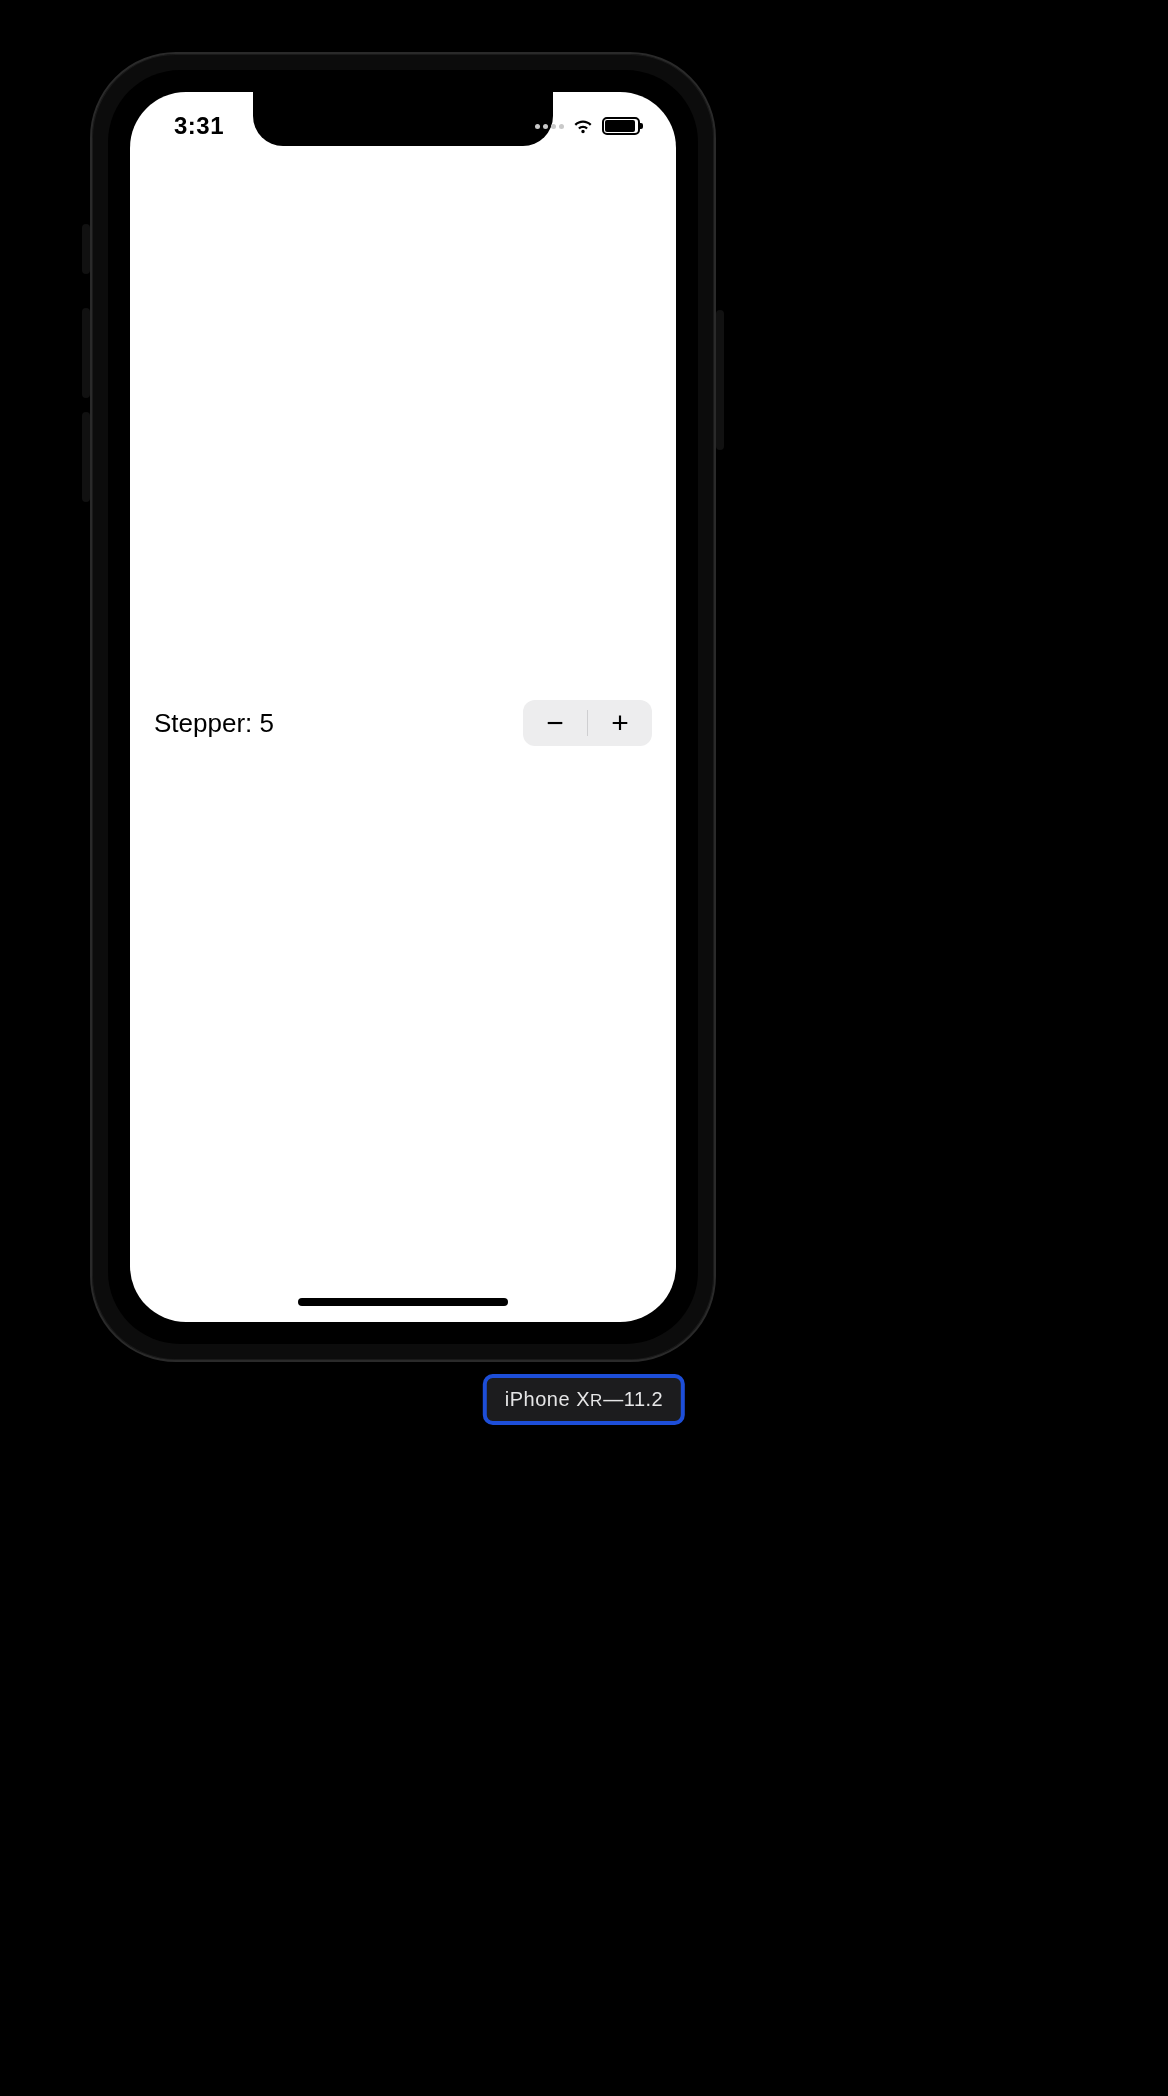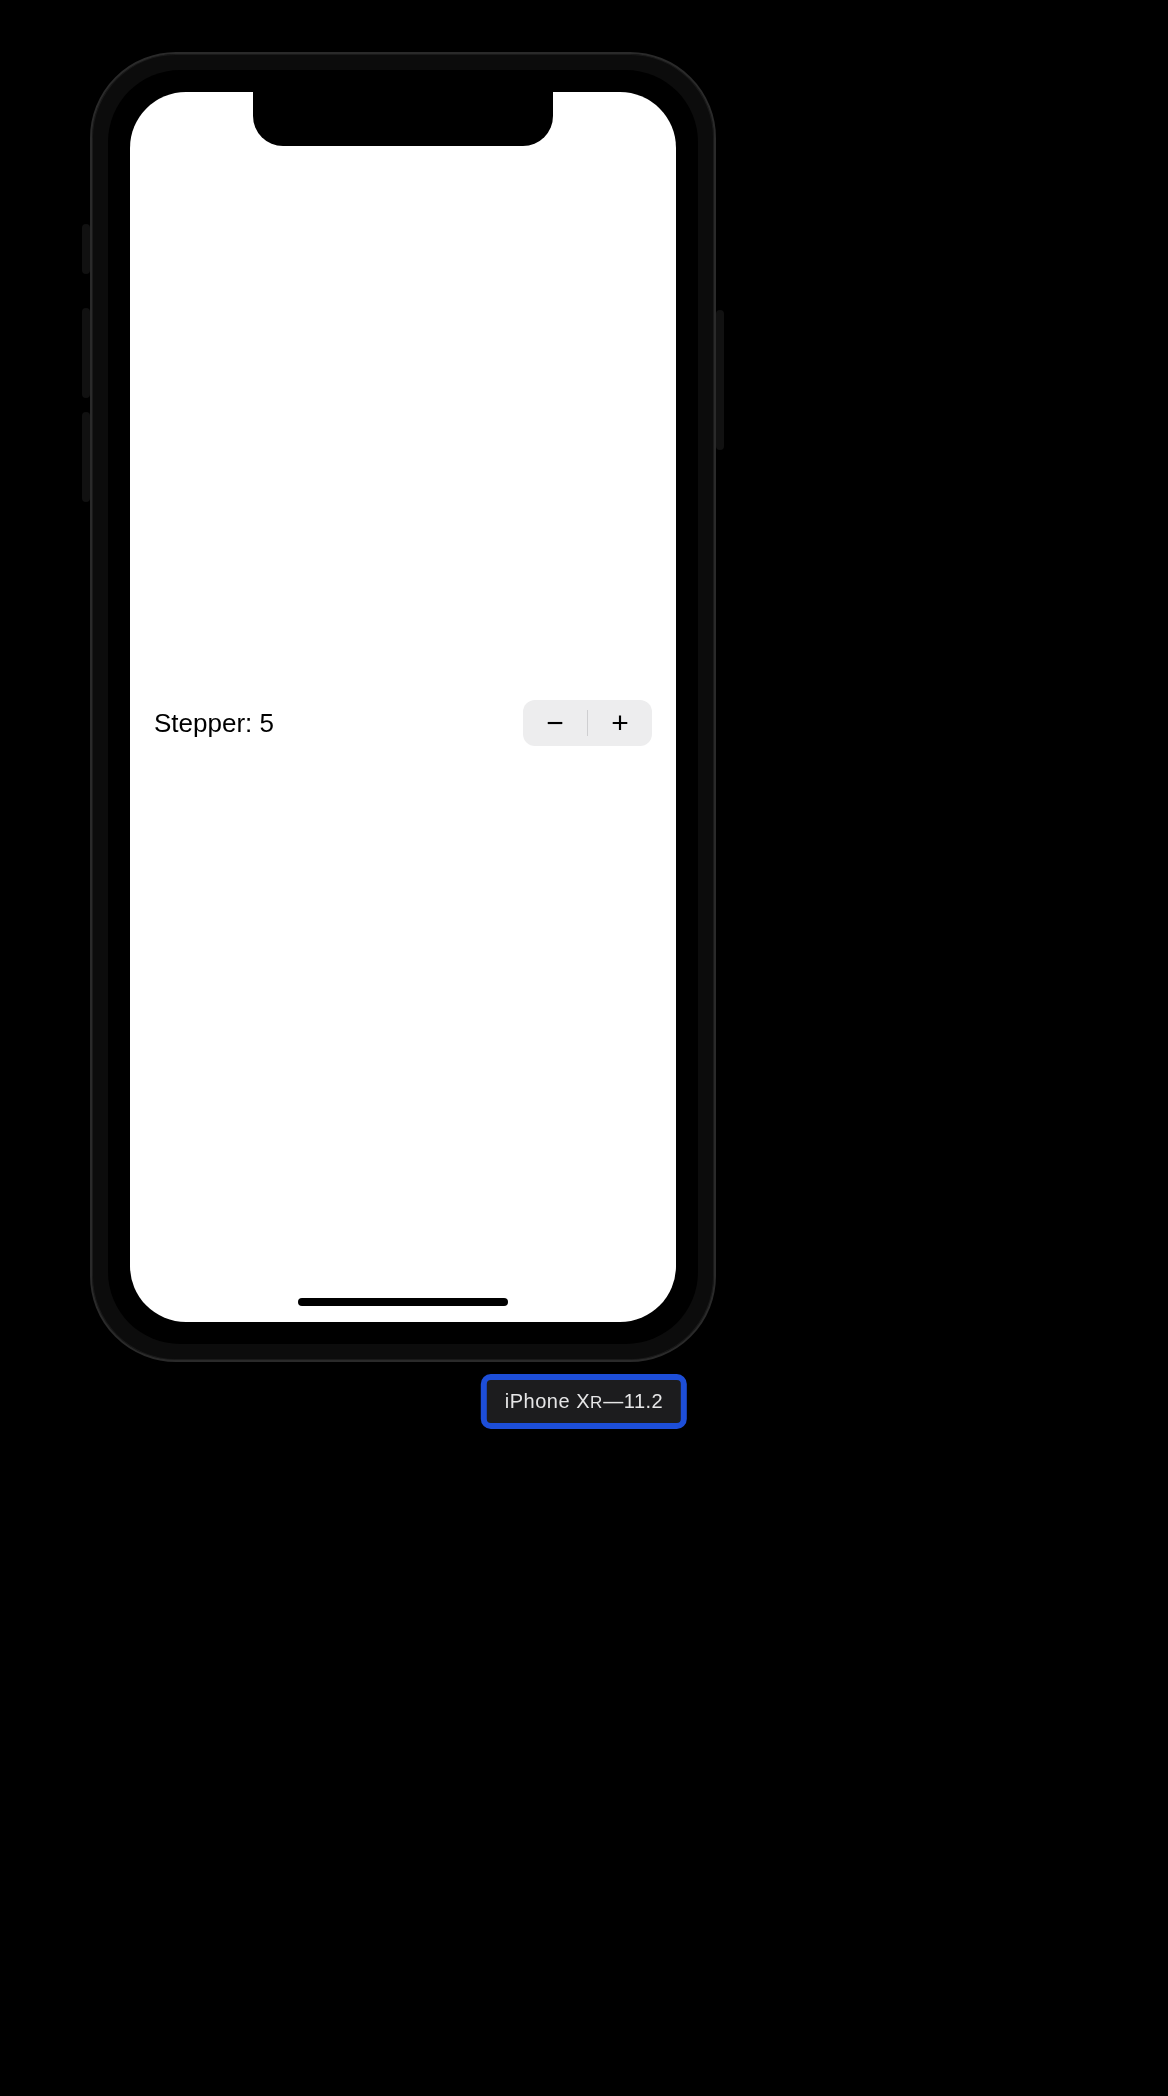--- a/index.html
+++ b/index.html
@@ -185,21 +185,21 @@
   }
 
   
   .device-label {
     position: absolute;
     top: 1374px;
     left: 50%;
     transform: translateX(-50%);
     background: #1c1c1e;
     color: #e6e6e7;
-    border: 6px solid #1d4ed8;
+    border: 4px solid #1d4ed8;
     border-radius: 10px;
     padding: 10px 18px;
     font-size: 20px;
     letter-spacing: 0.5px;
     white-space: nowrap;
     display: flex;
     align-items: baseline;
     gap: 0;
   }
   .device-label .model-prefix { }
@@ -212,20 +212,41 @@
 <div class="side-btn side-volup"></div>
 <div class="side-btn side-voldn"></div>
 <div class="side-btn side-power"></div>
 
 <div class="device-outer">
   <div class="device-inner">
     <div class="screen">
 
       <div class="notch"></div>
 
+      <div class="status-bar">
+        <div class="status-time">3:31</div>
+        <div class="status-right">
+          <div class="cell-dots">
+            <span></span>
+              <span></span>
+              <span></span>
+              <span></span>
+          </div>
+          <div class="wifi-icon">
+            <svg width="22" height="16" viewBox="0 0 22 16">
+              <path d="M11 15.2c.9 0 1.7-.8 1.7-1.7 0-.9-.8-1.7-1.7-1.7-.9 0-1.7.8-1.7 1.7 0 .9.8 1.7 1.7 1.7z" fill="#000"></path>
+              <path d="M6.1 9.7c2.7-2.7 7.1-2.7 9.8 0l-1.6 1.6c-1.8-1.8-4.8-1.8-6.6 0L6.1 9.7z" fill="#000"></path>
+              <path d="M2.5 6.1c4.7-4.7 12.3-4.7 17 0l-1.6 1.6c-3.8-3.8-10-3.8-13.8 0L2.5 6.1z" fill="#000"></path>
+            </svg>
+          </div>
+          <div class="battery">
+            <div class="fill"></div>
+          </div>
+        </div>
+      </div>
 
       <div class="content">
         <div class="stepper-row">
           <div class="stepper-label">
             <span>Stepper: </span><span>5</span>
           </div>
           <div class="stepper-control">
             <div class="stepper-btn">
               <span>−</span>
             </div>

